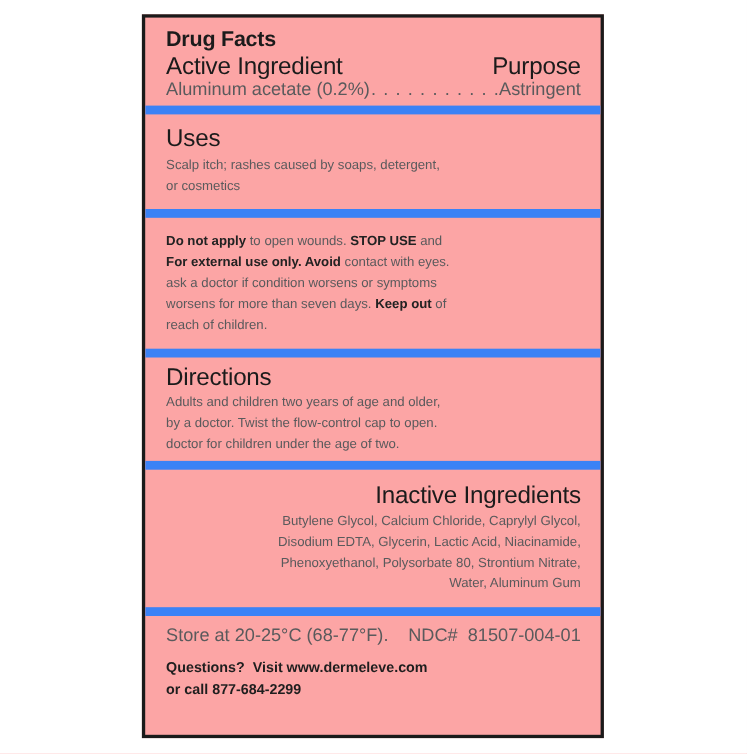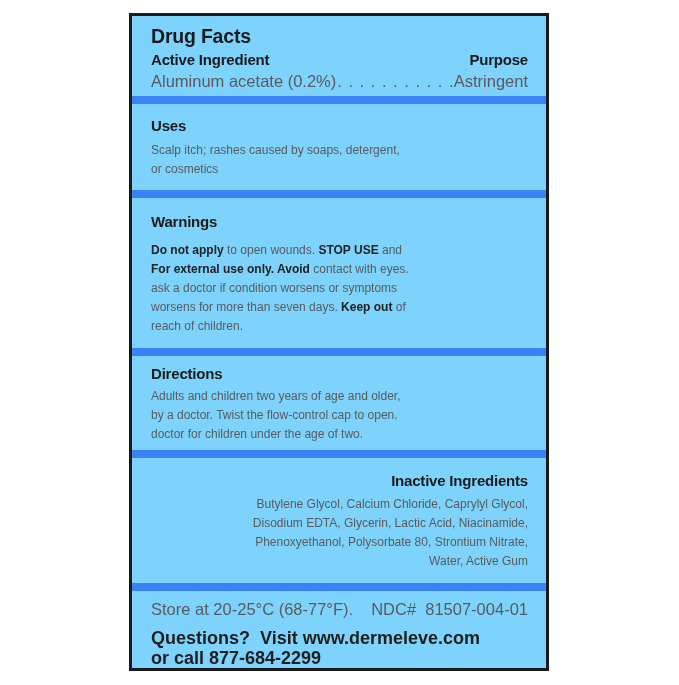--- a/index.html
+++ b/index.html
@@ -7,31 +7,31 @@
     width: 679px; height: 685px;
     background: #ffffff;
     font-family: "Liberation Sans", sans-serif;
     overflow: hidden;
   }
   .label {
     position: absolute;
     left: 129px; top: 13px;
     width: 420px; height: 658px;
     border: 3px solid #1a1a1a;
-    background: #7dd3fc;
+    background: #fca5a5;
     overflow: hidden;
   }
   .sec {
     border-top: 8px solid #3b82f6;
     padding: 10px 18px 11px 19px;
   }
   .sec:first-child { border-top: none; }
   .heading {
-    font-size: 15px;
-    font-weight: bold;
+    font-size: 22px;
+    font-weight: normal;
     color: #1b1b1b;
     line-height: 23px;
     letter-spacing: -0.2px;
   }
   .bodytext {
     font-size: 12px;
     color: #5a5a5c;
     line-height: 19px;
     white-space: nowrap;
   }
@@ -70,21 +70,21 @@
   .sec-inactive  { padding: 11px 18px 12px 19px; text-align: right; }
   .sec-inactive .heading { margin-bottom: 3px; }
   .sec-storage   { padding: 9px 18px 10px 19px; }
   .storage-row {
     display: flex; justify-content: space-between; align-items: baseline;
     font-size: 16.5px; color: #5a5a5c; line-height: 19px;
     white-space: nowrap;
   }
   .questions {
     margin-top: 9px;
-    font-size: 18px;
+    font-size: 13px;
     font-weight: bold;
     color: #1e1e1e;
     line-height: 20px;
     white-space: nowrap;
   }
 </style>
 </head>
 <body>
 
 <div class="label">
@@ -104,21 +104,20 @@
 
   <div class="sec sec-uses">
     <div class="heading">Uses</div>
     <div class="bodytext">
         <div>Scalp itch; rashes caused by soaps, detergent,</div>
         <div>or cosmetics</div>
       </div>
   </div>
 
   <div class="sec sec-warnings">
-    <div class="heading">Warnings</div>
     <div class="bodytext">
         <div><span class="b">Do not apply</span><span> to open wounds. </span><span class="b">STOP USE</span><span> and</span></div>
         <div><span class="b">For external use only. Avoid</span><span> contact with eyes.</span></div>
         <div><span>ask a doctor if condition worsens or symptoms</span></div>
         <div><span>worsens for more than seven days. </span><span class="b">Keep out</span><span> of</span></div>
         <div><span>reach of children.</span></div>
       </div>
   </div>
 
   <div class="sec sec-directions">
@@ -129,21 +128,21 @@
         <div>doctor for children under the age of two.</div>
       </div>
   </div>
 
   <div class="sec sec-inactive">
     <div class="heading">Inactive Ingredients</div>
     <div class="bodytext">
         <div>Butylene Glycol, Calcium Chloride, Caprylyl Glycol,</div>
         <div>Disodium EDTA, Glycerin, Lactic Acid, Niacinamide,</div>
         <div>Phenoxyethanol, Polysorbate 80, Strontium Nitrate,</div>
-        <div>Water, Active Gum</div>
+        <div>Water, Aluminum Gum</div>
       </div>
   </div>
 
   <div class="sec sec-storage">
     <div class="storage-row">
       <span>Store at 20-25°C (68-77°F).</span>
       <span>NDC#&nbsp; 81507-004-01</span>
     </div>
     <div class="questions">
       <div>Questions?&nbsp; Visit www.dermeleve.com</div>

